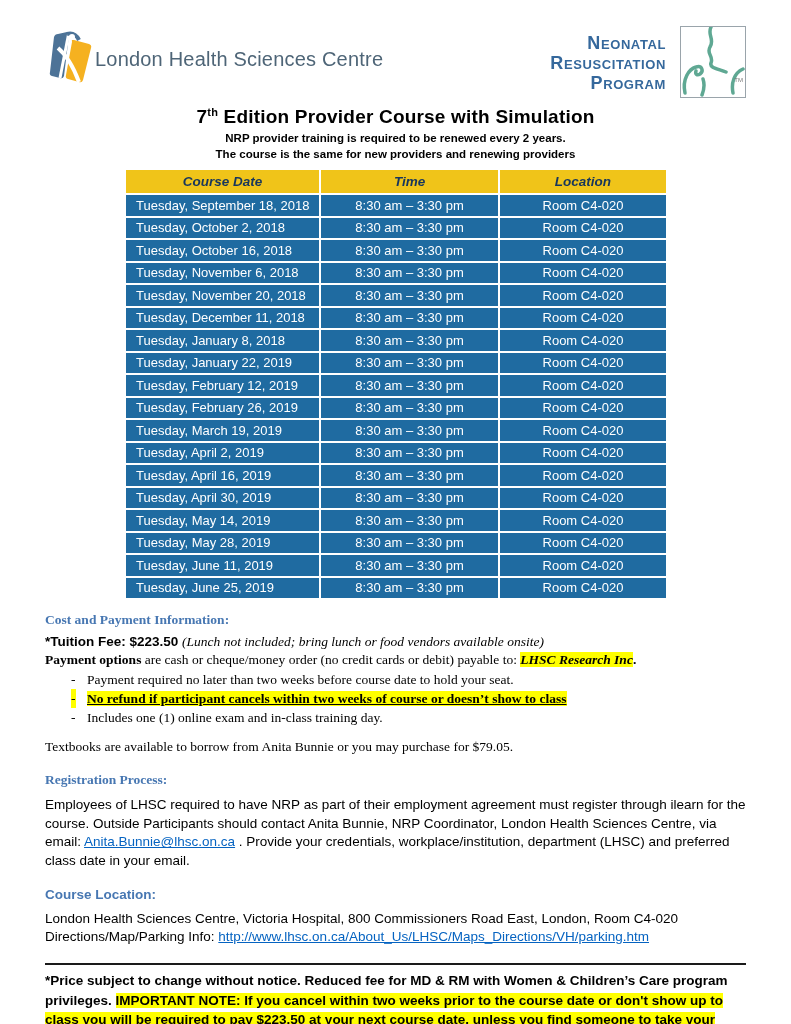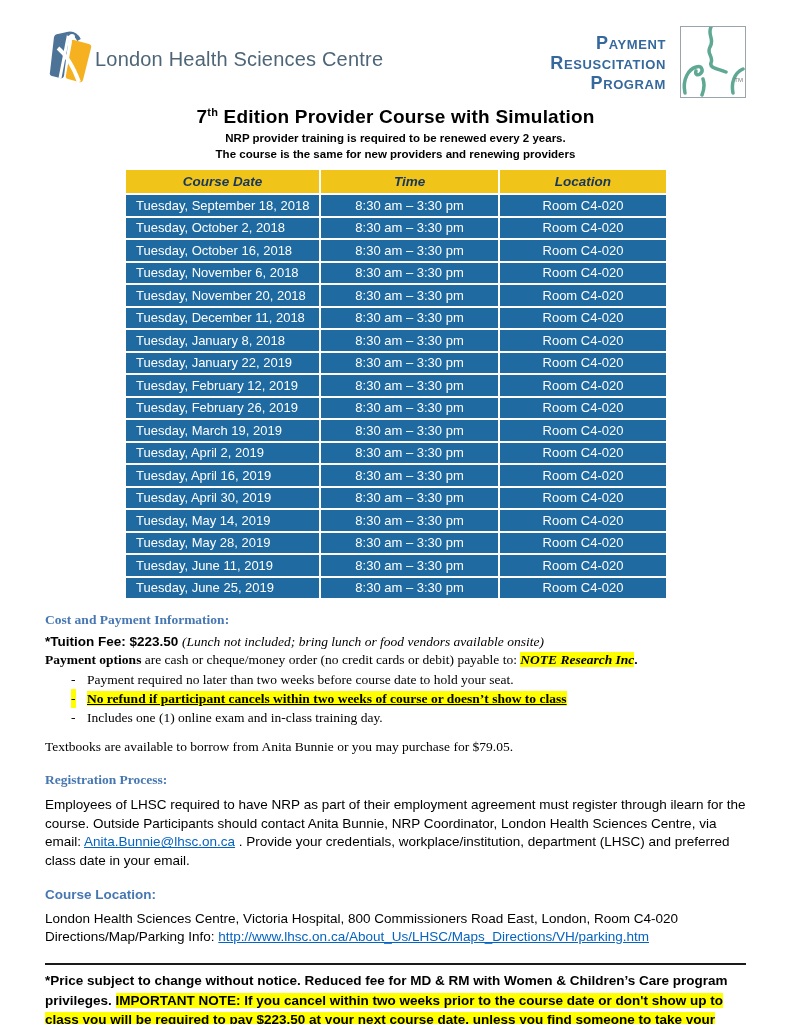--- a/index.html
+++ b/index.html
@@ -98,21 +98,21 @@
           <path d="M24,2 L15,48" stroke="#fff" stroke-width="3" fill="none"></path>
           <path d="M13,18 Q25,28 34,52" stroke="#fff" stroke-width="4" fill="none"></path>
           <path d="M34,10 Q30,2 22,4" stroke="#4D7397" stroke-width="4" fill="none"></path>
           <circle cx="27" cy="7" r="3" fill="#fff"></circle>
         </svg>
       </span>
       <span class="lhsc-text">London Health Sciences Centre</span>
     </div>
     <div class="nrp">
       <div class="nrp-wordmark">
-        <div>Payment</div>
+        <div>Neonatal</div>
         <div>Resuscitation</div>
         <div>Program</div>
       </div>
       <div class="nrp-box">
         <svg width="64" height="70" viewBox="0 0 64 70">
           <path d="M30,0 C26,8 34,12 29,20 C25,27 33,29 30,36 C28,41 38,42 45,45" fill="none" stroke="#5FA893" stroke-width="3.5" stroke-linecap="round"></path>
           <path d="M4,66 C1,52 8,42 15,40 C21,38 23,44 19,47 C16,49 14,47 15,44" fill="none" stroke="#5FA893" stroke-width="3.5" stroke-linecap="round"></path>
           <path d="M22,52 C24,58 23,63 21,68" fill="none" stroke="#5FA893" stroke-width="3.5" stroke-linecap="round"></path>
           <path d="M62,42 C53,46 50,56 52,66" fill="none" stroke="#5FA893" stroke-width="3.5" stroke-linecap="round"></path>
         </svg>
@@ -228,21 +228,21 @@
           <td class="t1">Tuesday, June 25, 2019</td>
           <td class="t2">8:30 am – 3:30 pm</td>
           <td class="t3">Room C4-020</td>
         </tr>
       </tbody>
   </table>
 
   <div class="sec">
     <div class="h-blue h-serif">Cost and Payment Information:</div>
     <p class="serif"><span class="bold-sans">*Tuition Fee: $223.50 </span><i>(Lunch not included; bring lunch or food vendors available onsite)</i></p>
-    <p class="serif"><span class="b">Payment options</span><span> are cash or cheque/money order (no credit cards or debit) payable to: </span><span class="b hl" style="font-style:italic">NOTE Research Inc</span><span class="b">.</span></p>
+    <p class="serif"><span class="b">Payment options</span><span> are cash or cheque/money order (no credit cards or debit) payable to: </span><span class="b hl" style="font-style:italic">LHSC Research Inc</span><span class="b">.</span></p>
     <ul class="dash">
       <li><span>Payment required no later than two weeks before course date to hold your seat.</span></li>
       <li class="hl-dash"><span class="hl b u">No refund if participant cancels within two weeks of course or doesn’t show to class</span></li>
       <li><span>Includes one (1) online exam and in-class training day.</span></li>
     </ul>
     <p class="serif mt6">Textbooks are available to borrow from Anita Bunnie or you may purchase for $79.05.</p>
   </div>
 
   <div class="sec" style="margin-top:16px;">
     <div class="h-blue h-serif">Registration Process:</div>

